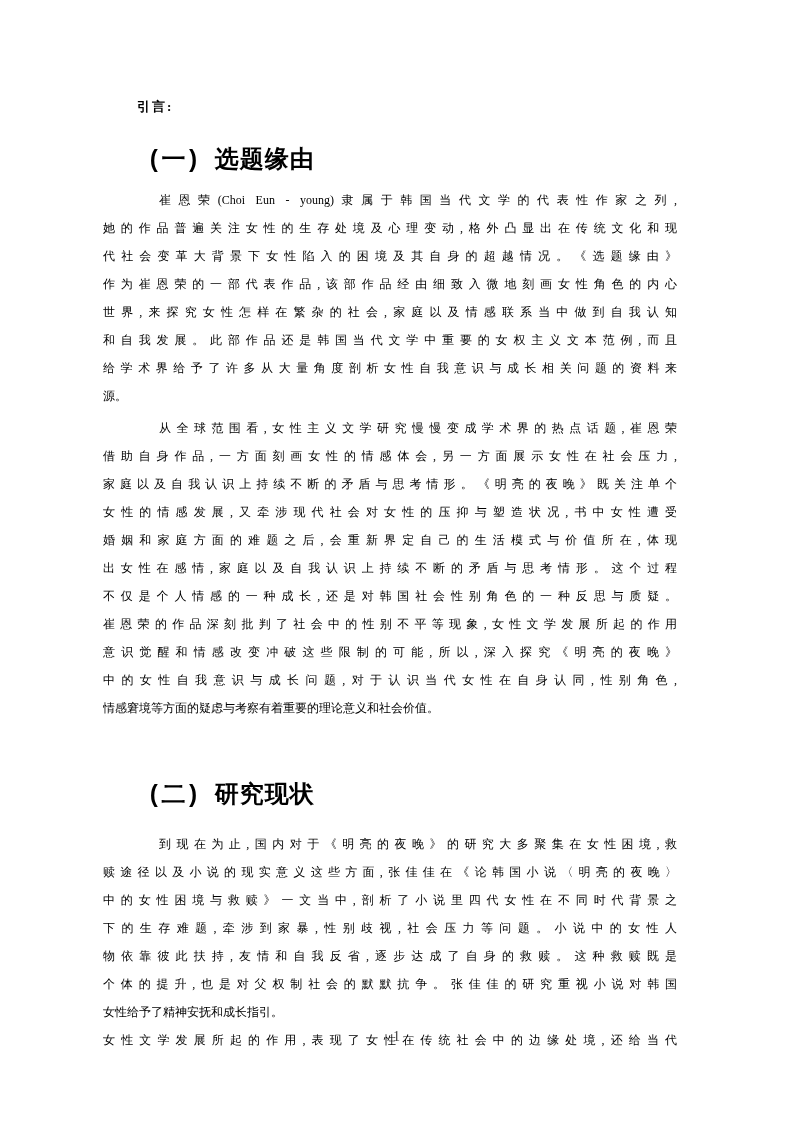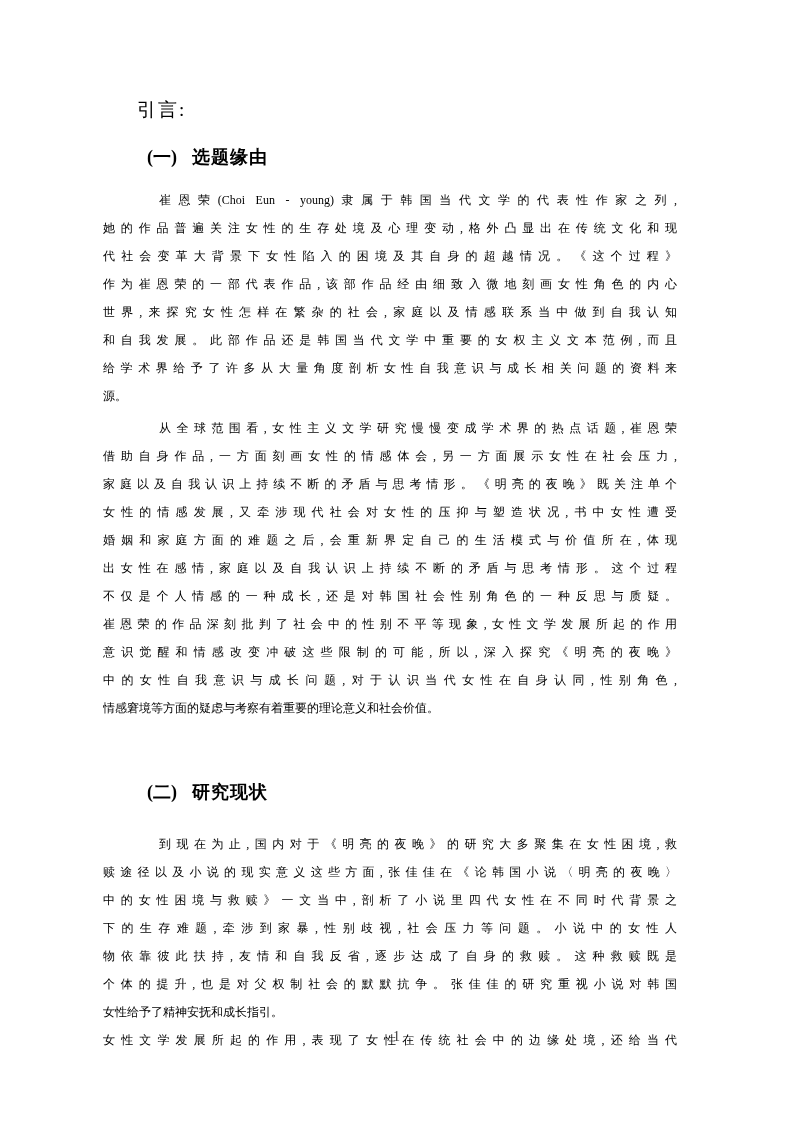--- a/index.html
+++ b/index.html
@@ -10,31 +10,32 @@
     margin: 0 auto;
     background: #ffffff;
     font-family: "Liberation Serif", "DejaVu Serif", serif;
     color: #000000;
     overflow: hidden;
   }
   .doc-title {
     position: absolute;
     left: 137px;
     top: 99px;
-    font-size: 19px;
-    font-weight: normal;
+    font-size: 13px;
+    font-weight: bold;
     letter-spacing: 2px;
     line-height: 1.2;
   }
   .sec-heading {
     position: absolute;
-    font-size: 18px;
+    font-size: 24px;
     font-weight: bold;
     line-height: 1.2;
     white-space: nowrap;
+    font-family: Liberation Mono, monospace;
   }
   #heading-1 { left: 147px; top: 147px; }
   #heading-2 { left: 147px; top: 782px; }
   .sec-heading .h-label { margin-left: 15px; letter-spacing: 1px; }
   .para {
     position: absolute;
     left: 103px;
     width: 574px;
   }
   #para-1 { top: 186px; }
@@ -67,21 +68,21 @@
 
   <div class="doc-title">引言:</div>
 
   <div class="sec-heading" id="heading-1">
     <span class="h-num">(一)</span><span class="h-label">选题缘由</span>
   </div>
 
   <div class="para" id="para-1">
       <div class="line first">崔恩荣(Choi Eun - young)隶属于韩国当代文学的代表性作家之列,</div>
       <div class="line">她的作品普遍关注女性的生存处境及心理变动,格外凸显出在传统文化和现</div>
-      <div class="line">代社会变革大背景下女性陷入的困境及其自身的超越情况。《这个过程》</div>
+      <div class="line">代社会变革大背景下女性陷入的困境及其自身的超越情况。《选题缘由》</div>
       <div class="line">作为崔恩荣的一部代表作品,该部作品经由细致入微地刻画女性角色的内心</div>
       <div class="line">世界,来探究女性怎样在繁杂的社会,家庭以及情感联系当中做到自我认知</div>
       <div class="line">和自我发展。此部作品还是韩国当代文学中重要的女权主义文本范例,而且</div>
       <div class="line">给学术界给予了许多从大量角度剖析女性自我意识与成长相关问题的资料来</div>
       <div class="line last">源。</div>
     </div>
 
   <div class="para" id="para-2">
       <div class="line first">从全球范围看,女性主义文学研究慢慢变成学术界的热点话题,崔恩荣</div>
       <div class="line">借助自身作品,一方面刻画女性的情感体会,另一方面展示女性在社会压力,</div>

